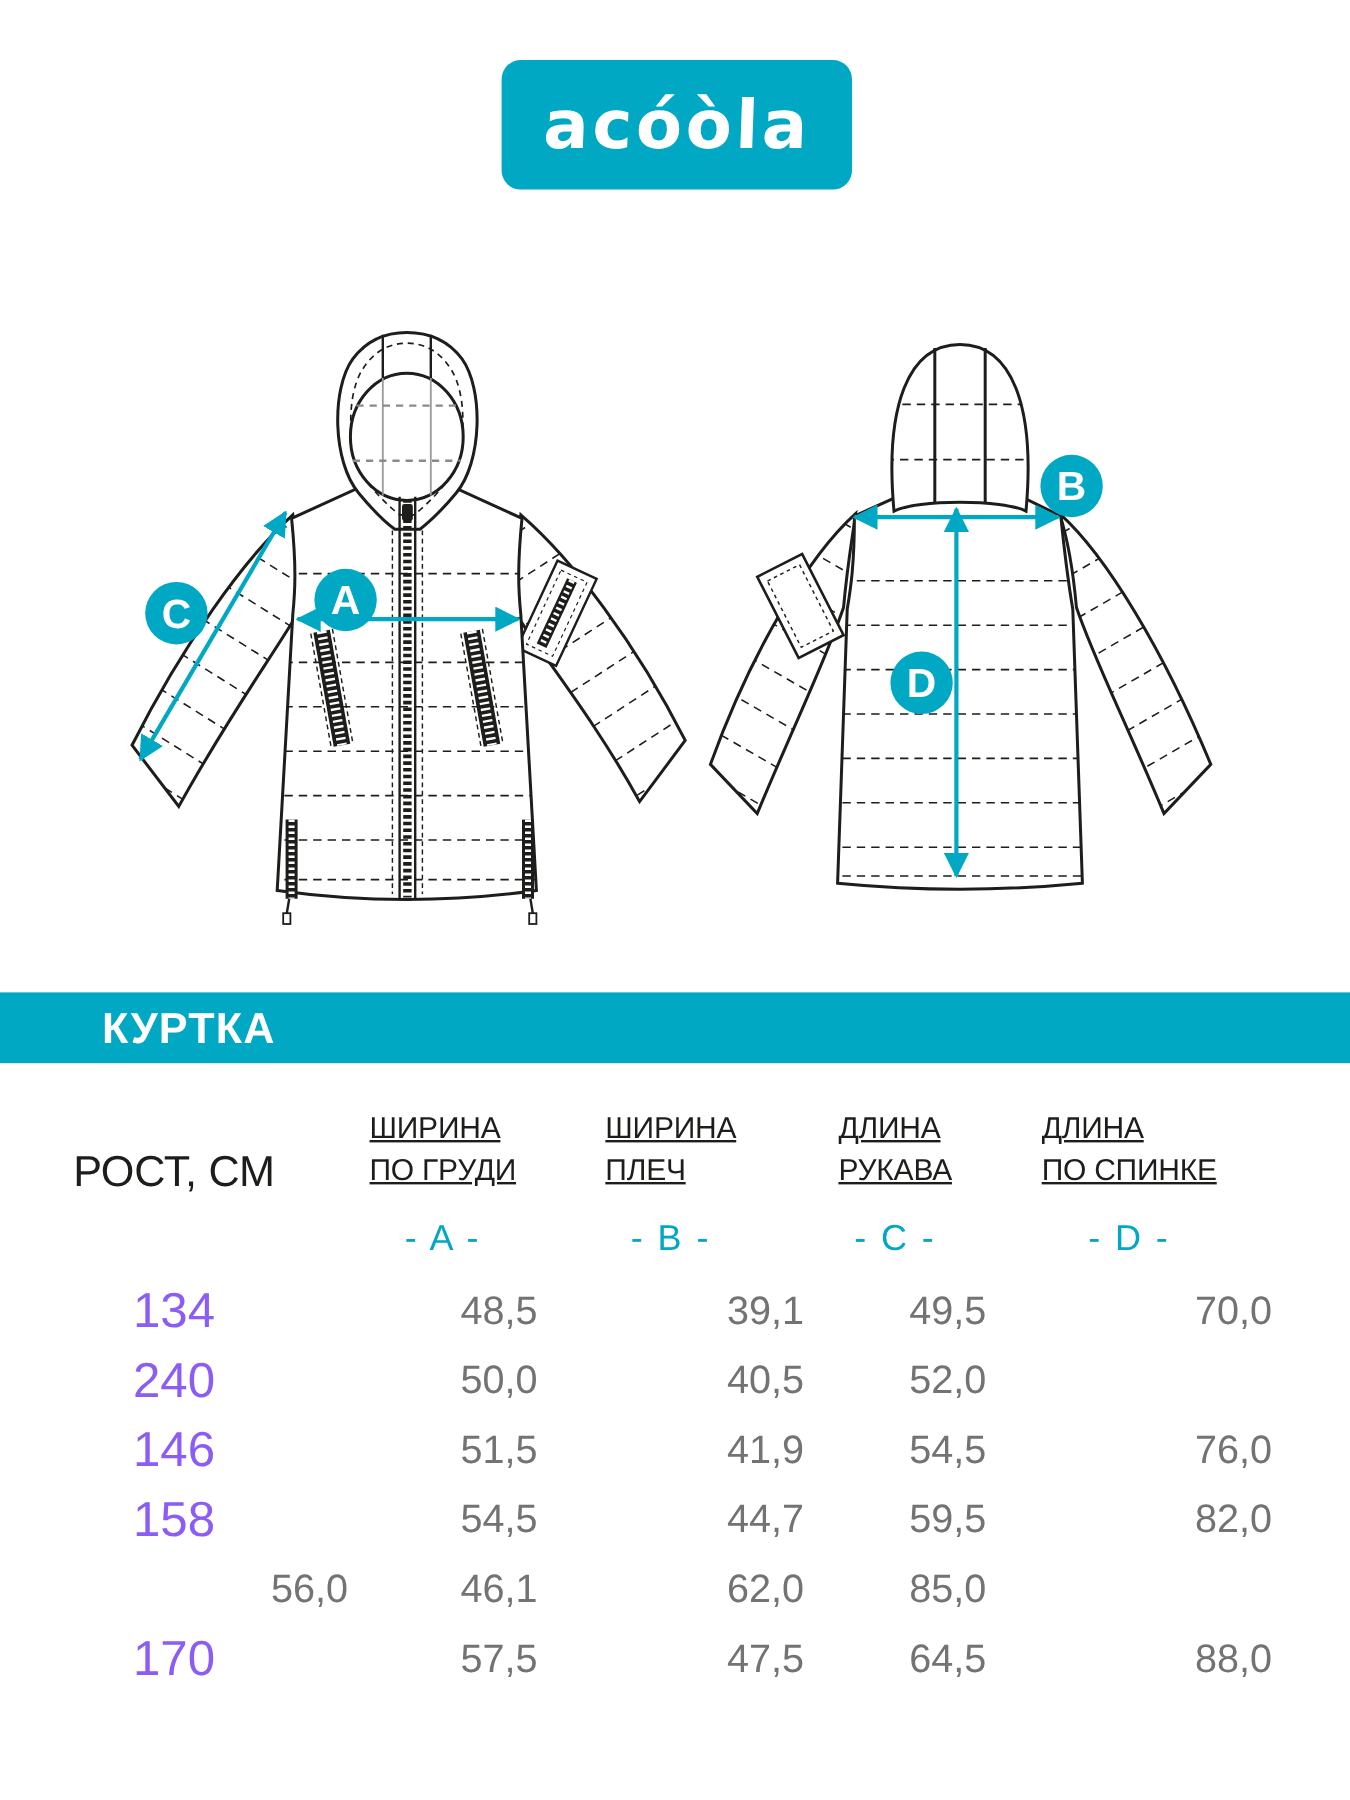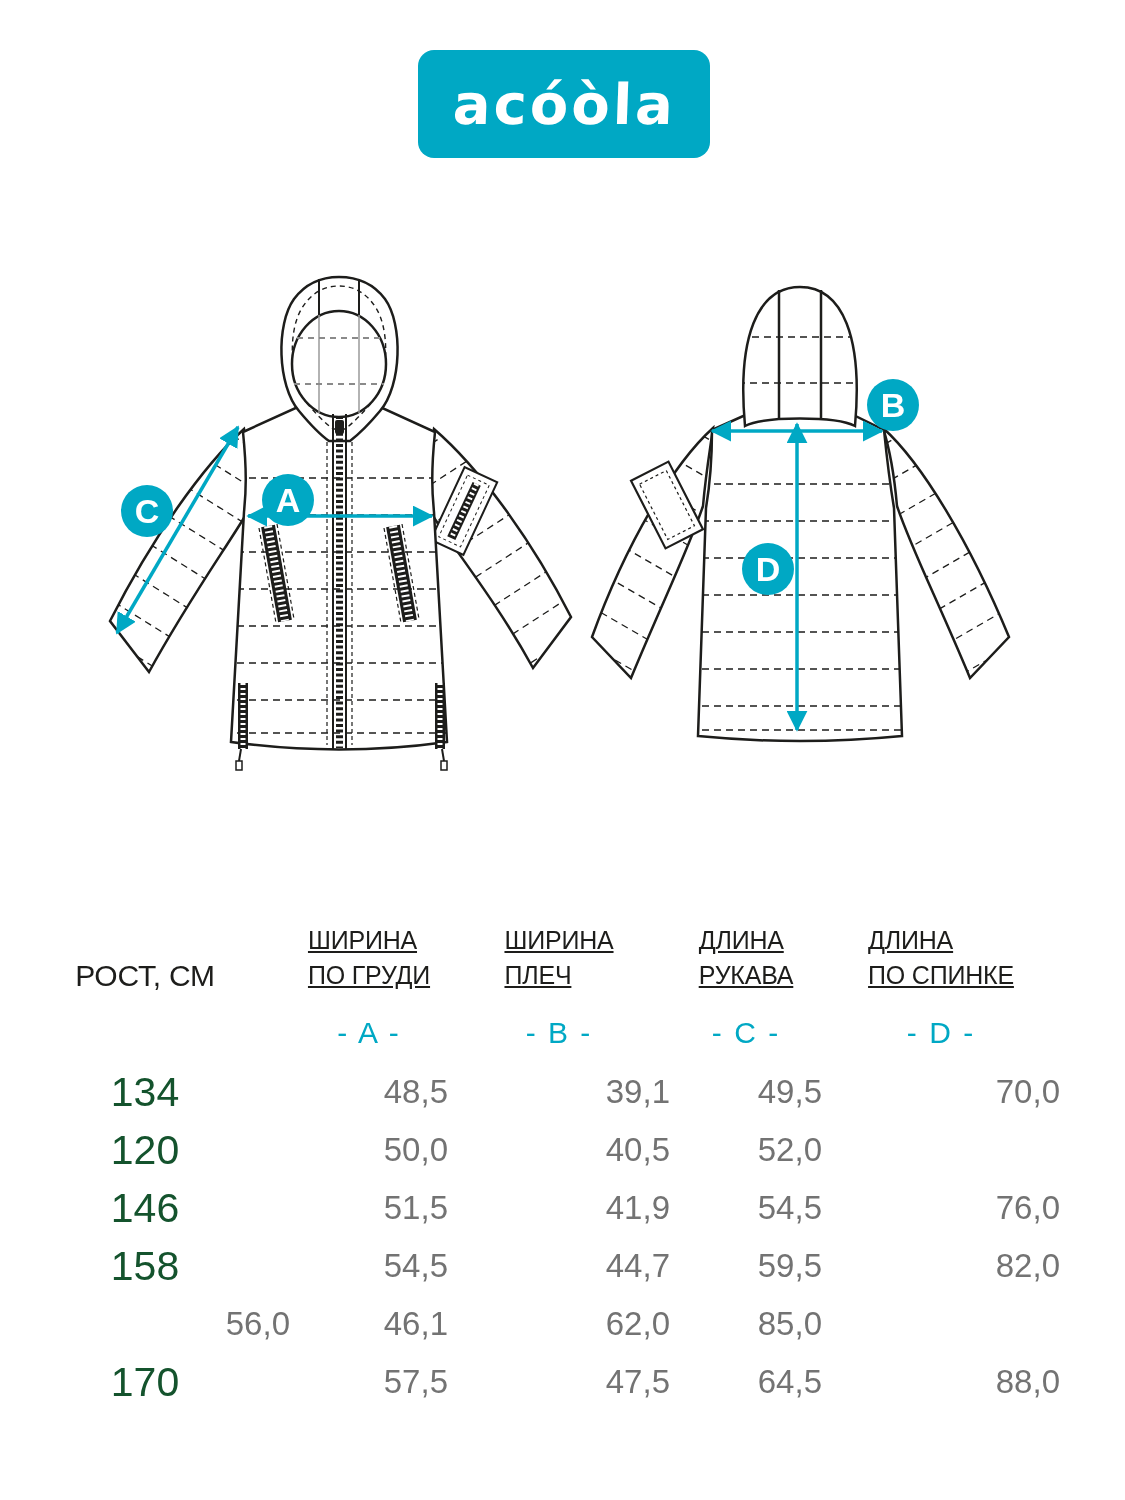--- a/index.html
+++ b/index.html
@@ -20,25 +20,25 @@
   .banner{position:absolute;left:0;top:827px;width:1125px;height:59px;background:#00a8c4;
           display:flex;align-items:center;}
   .banner span{color:#ffffff;font-weight:bold;font-size:36px;letter-spacing:1px;margin-left:85px;}
 
   
   .size-table{position:absolute;left:0;top:903px;width:1125px;}
   .trow{display:grid;grid-template-columns:290px 158px 222px 152px 238px;align-items:center;}
   .trow.header{align-items:end;height:90px;}
   .hcell{text-align:center;font-size:25px;line-height:35px;letter-spacing:-0.2px;color:#1d1d1b;}
   .hcell .blk{display:inline-block;text-align:left;text-decoration:underline;}
-  .hcell.first{font-size:30px;line-height:35px;}
+  .hcell.first{font-size:36px;line-height:35px;}
   .trow.letters{height:60px;padding-top:10px;}
   .lcell{text-align:center;color:#00a8c4;font-size:30px;letter-spacing:2px;}
   .trow.drow{height:58px;}
-  .szcell{text-align:center;color:#14532d;font-size:41px;}
+  .szcell{text-align:center;color:#8b5cf6;font-size:41px;}
   .vcell{text-align:right;color:#737373;font-size:33px;}
 </style>
 </head>
 <body>
 
 <div class="page">
 
   <div class="logo">
     <span>acóòla</span>
   </div>
@@ -231,20 +231,23 @@
 
       <line x1="712" y1="431" x2="882" y2="431" stroke="#00a8c4" stroke-width="3.5" marker-start="url(#arr)" marker-end="url(#arr)"></line>
       <line x1="797" y1="424" x2="797" y2="730" stroke="#00a8c4" stroke-width="3.5" marker-start="url(#arr)" marker-end="url(#arr)"></line>
       <circle cx="893" cy="405" r="26" fill="#00a8c4"></circle>
       <text class="circ" x="893" y="417" font-size="34" text-anchor="middle">B</text>
       <circle cx="768" cy="569" r="26" fill="#00a8c4"></circle>
       <text class="circ" x="768" y="581" font-size="34" text-anchor="middle">D</text>
     </svg>
   </div>
 
+  <div class="banner">
+    <span>КУРТКА</span>
+  </div>
 
   <div class="size-table">
 
     <div class="trow header">
       <div class="hcell first">РОСТ, СМ</div>
       <div class="hcell">
         <span class="blk"><span>ШИРИНА</span><br>
         <span>ПО ГРУДИ</span></span>
       </div>
       <div class="hcell">
@@ -270,21 +273,21 @@
     </div>
 
     <div class="trow drow">
       <div class="szcell">134</div>
       <div class="vcell">48,5</div>
       <div class="vcell">39,1</div>
       <div class="vcell">49,5</div>
       <div class="vcell">70,0</div>
     </div>
     <div class="trow drow">
-      <div class="szcell">120</div>
+      <div class="szcell">240</div>
       <div class="vcell">50,0</div>
       <div class="vcell">40,5</div>
       <div class="vcell">52,0</div>
     </div>
     <div class="trow drow">
       <div class="szcell">146</div>
       <div class="vcell">51,5</div>
       <div class="vcell">41,9</div>
       <div class="vcell">54,5</div>
       <div class="vcell">76,0</div>

